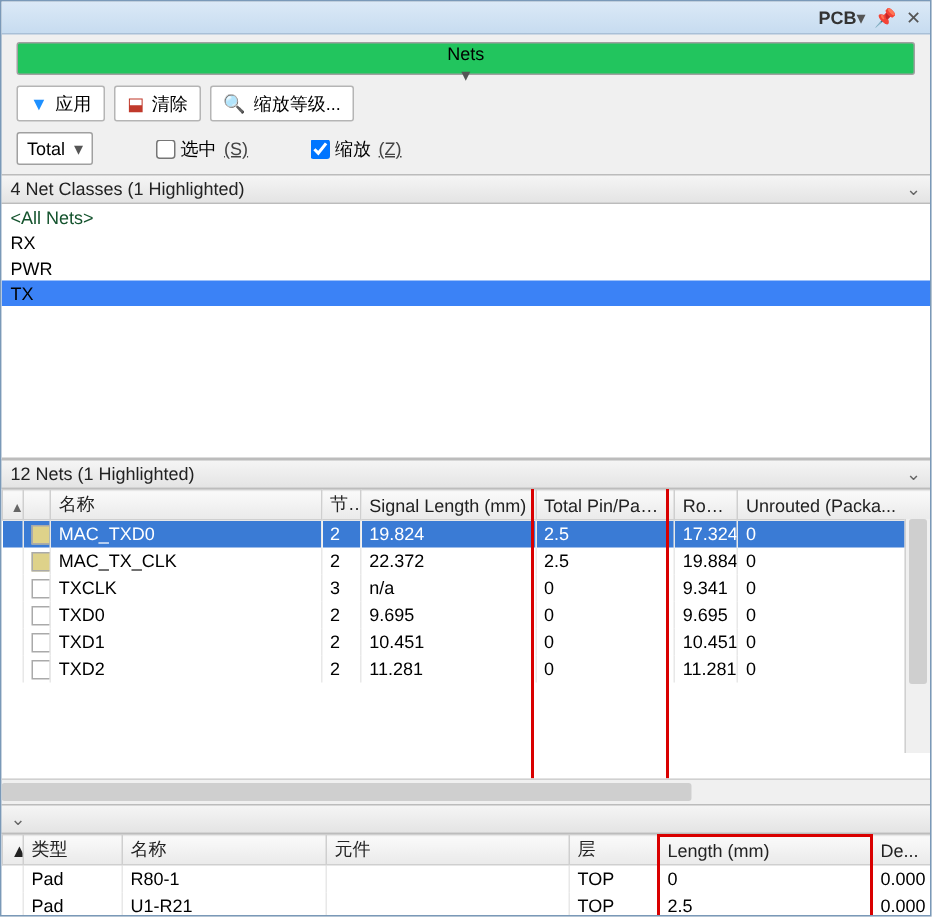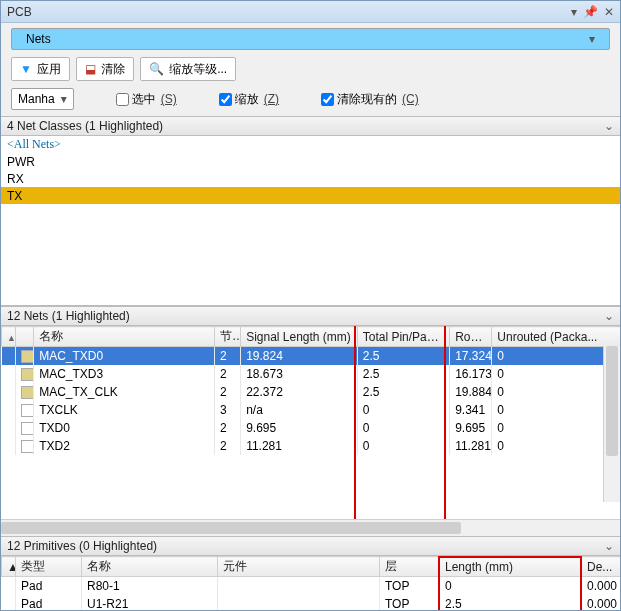--- a/index.html
+++ b/index.html
@@ -1,27 +1,27 @@
 <!DOCTYPE html>
 <html><head>
 <meta charset="utf-8">
 <style>
   * { box-sizing: border-box; font-family: "Microsoft YaHei", "Segoe UI", Tahoma, sans-serif; font-size: 12px; }
   html, body { margin: 0; padding: 0; }
   body { width: 621px; height: 611px; background: #f0f0f0; border: 1px solid #7a99b8; overflow: hidden; }
 
   
   .titlebar { height: 22px; background: linear-gradient(#dbe9f7, #c7dcf0); display: flex; align-items: center; padding: 0 6px; border-bottom: 1px solid #a9c0d7; }
-  .titlebar .title { font-weight: normal; color: #333; flex: 1; }
+  .titlebar .title { font-weight: bold; color: #333; flex: 1; text-align: right; }
   .titlebar .win-icons { display: flex; gap: 6px; color: #555; }
   .titlebar .win-icons span { cursor: pointer; }
 
   
   .dropdown-row { padding: 5px 10px; }
-  .dropdown { width: 100%; height: 22px; background: #7dd3fc; border: 1px solid #a0a0a0; border-radius: 2px; display: flex; align-items: center; padding: 0 14px; justify-content: space-between; }
+  .dropdown { width: 100%; height: 22px; background: #22c55e; border: 1px solid #a0a0a0; border-radius: 2px; display: flex; align-items: center; padding: 0 4px; justify-content: space-between; flex-direction: column; }
   .dropdown .arrow { color: #555; }
 
   
   .toolbar { padding: 2px 10px 5px 10px; display: flex; gap: 6px; }
   .btn { height: 24px; background: #fff; border: 1px solid #b5b5b5; border-radius: 2px; display: inline-flex; align-items: center; padding: 0 8px; gap: 5px; cursor: pointer; }
   .icon-funnel { color: #1e90ff; }
   .icon-clear { color: #c0392b; }
   .icon-zoom { color: #555; }
 
   
@@ -32,22 +32,22 @@
   .hotkey { text-decoration: underline; margin-left: 2px; color: #444; }
   input[type=checkbox] { width: 13px; height: 13px; margin: 0; }
 
   
   .section-header { height: 20px; background: linear-gradient(#f5f5f5, #e4e4e4); border-top: 1px solid #bcbcbc; border-bottom: 1px solid #bcbcbc; display: flex; align-items: center; padding: 0 6px; font-weight: normal; color: #222; justify-content: space-between; }
   .section-header .chev { color: #666; cursor: pointer; }
 
   
   .netclass-list { background: #fff; height: 170px; overflow: auto; border-bottom: 1px solid #bcbcbc; }
   .netclass-row { height: 17px; padding: 0 6px; display: flex; align-items: center; cursor: pointer; }
-  .netclass-row.all { color: #0369a1; font-family: Liberation Serif, serif; }
-  .netclass-row.highlight { background: #eab308; }
+  .netclass-row.all { color: #14532d; }
+  .netclass-row.highlight { background: #3b82f6; }
 
   
   .nets-wrap { position: relative; }
   .nets-scroll { height: 193px; overflow: hidden; background: #fff; position: relative; }
   table.grid { border-collapse: collapse; width: 620px; table-layout: fixed; }
   table.grid th { height: 20px; background: linear-gradient(#fafafa, #eaeaea); border: 1px solid #cfcfcf; font-weight: normal; text-align: left; padding: 0 5px; color: #222; white-space: nowrap; overflow: hidden; text-overflow: ellipsis; }
   table.grid th .asc { color: #666; font-size: 9px; }
   table.grid td { height: 18px; border-right: 1px solid #e8e8e8; padding: 0 5px; white-space: nowrap; overflow: hidden; }
   table.grid tr.selected td { background: #3a7bd5; color: #fff; }
   .swatch { display: inline-block; width: 13px; height: 13px; background: #ded28a; border: 1px solid #aaa; vertical-align: middle; }
@@ -97,48 +97,43 @@
     <span>清除</span>
   </div>
   <div class="btn">
     <span class="icon-zoom">🔍</span>
     <span>缩放等级...</span>
   </div>
 </div>
 
 <div class="options-row">
   <div class="combo">
-    <span>Manha</span>
+    <span>Total</span>
     <span class="arrow">▾</span>
   </div>
   <label class="check-label">
     <input type="checkbox" style="">
     <span>选中</span>
     <span class="hotkey">(S)</span>
   </label>
   <label class="check-label">
     <input type="checkbox" checked="" style="">
     <span>缩放</span>
     <span class="hotkey">(Z)</span>
   </label>
-  <label class="check-label">
-    <input type="checkbox" checked="" style="">
-    <span>清除现有的</span>
-    <span class="hotkey">(C)</span>
-  </label>
 </div>
 
 <div class="section-header">
   <span>4 Net Classes (1 Highlighted)</span>
   <span class="chev">⌄</span>
 </div>
 <div class="netclass-list" id="netclass-list">
     <div class="netclass-row all">&lt;All Nets&gt;</div>
+    <div class="netclass-row">RX</div>
     <div class="netclass-row">PWR</div>
-    <div class="netclass-row">RX</div>
     <div class="netclass-row highlight">TX</div>
   </div>
 
 <div class="section-header">
   <span>12 Nets (1 Highlighted)</span>
   <span class="chev">⌄</span>
 </div>
 <div class="nets-wrap">
   <div class="nets-scroll">
     <table class="grid">
@@ -171,30 +166,20 @@
             <td>MAC_TXD0</td>
             <td>2</td>
             <td>19.824</td>
             <td>2.5</td>
             <td>17.324</td>
             <td>0</td>
           </tr>
           <tr class="datarow">
             <td></td>
             <td><span class="swatch"></span></td>
-            <td>MAC_TXD3</td>
-            <td>2</td>
-            <td>18.673</td>
-            <td>2.5</td>
-            <td>16.173</td>
-            <td>0</td>
-          </tr>
-          <tr class="datarow">
-            <td></td>
-            <td><span class="swatch"></span></td>
             <td>MAC_TX_CLK</td>
             <td>2</td>
             <td>22.372</td>
             <td>2.5</td>
             <td>19.884</td>
             <td>0</td>
           </tr>
           <tr class="datarow">
             <td></td>
             <td><span class="swatch empty"></span></td>
@@ -206,20 +191,30 @@
             <td>0</td>
           </tr>
           <tr class="datarow">
             <td></td>
             <td><span class="swatch empty"></span></td>
             <td>TXD0</td>
             <td>2</td>
             <td>9.695</td>
             <td>0</td>
             <td>9.695</td>
+            <td>0</td>
+          </tr>
+          <tr class="datarow">
+            <td></td>
+            <td><span class="swatch empty"></span></td>
+            <td>TXD1</td>
+            <td>2</td>
+            <td>10.451</td>
+            <td>0</td>
+            <td>10.451</td>
             <td>0</td>
           </tr>
           <tr class="datarow">
             <td></td>
             <td><span class="swatch empty"></span></td>
             <td>TXD2</td>
             <td>2</td>
             <td>11.281</td>
             <td>0</td>
             <td>11.281</td>
@@ -232,21 +227,20 @@
       </div>
 
     <div class="redbox" style="left:353px; top:-12px; width:92px; height:216px;"></div>
   </div>
   <div class="hscroll">
       <div class="thumb"></div>
     </div>
 </div>
 
 <div class="section-header">
-  <span>12 Primitives (0 Highlighted)</span>
   <span class="chev">⌄</span>
 </div>
 <div class="prim-scroll">
   <table class="prim">
     <colgroup>
       <col style="width:14px">
         <col style="width:66px">
         <col style="width:136px">
         <col style="width:162px">
       <col style="width:60px">

